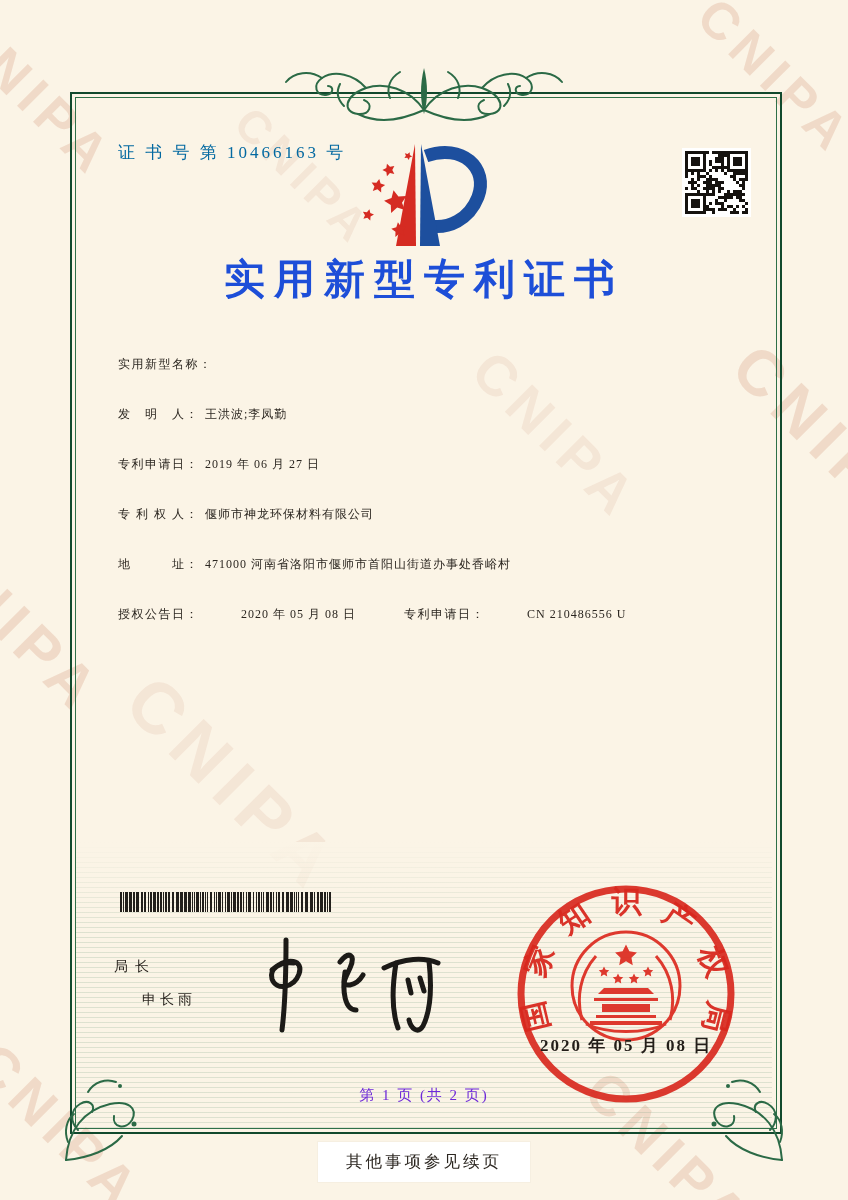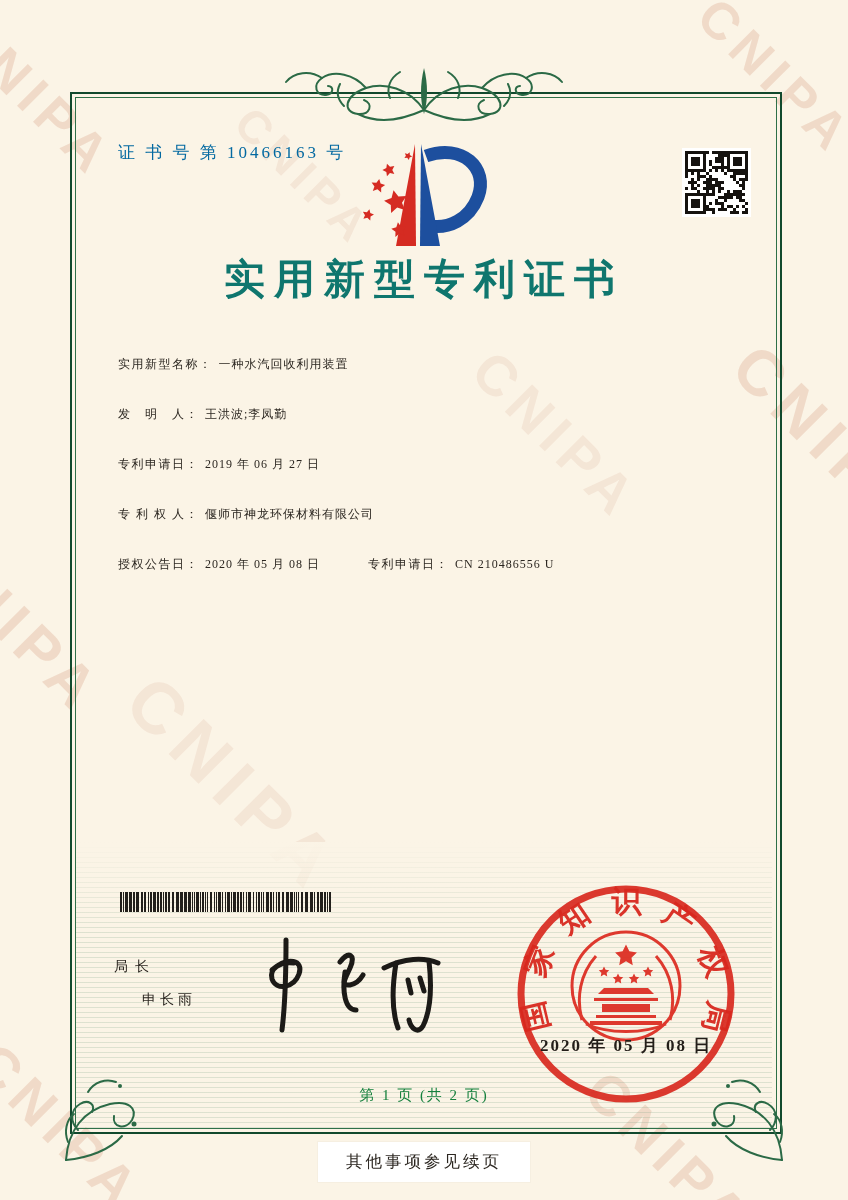--- a/index.html
+++ b/index.html
@@ -45,31 +45,31 @@
   .qr{
     position:absolute;left:682px;top:148px;z-index:4;
     display:grid;grid-template-columns:repeat(21,3px);grid-auto-rows:3px;
     background:#fff;padding:3px;
   }
   .qm{background:#fff;}
   .qm.on{background:#15120f;}
   .title{
     position:absolute;left:0;right:0;top:252px;z-index:4;
     text-align:center;font-size:41px;font-weight:700;letter-spacing:9px;
-    color:#0f766e;
+    color:#1d4ed8;
   }
   
   .fields{position:absolute;left:118px;top:352px;width:640px;z-index:4;}
   .field-row{
     display:flex;align-items:baseline;font-size:12px;line-height:24px;
     margin-bottom:26px;
   }
   .field-label{letter-spacing:1.5px;white-space:pre;}
   .field-value{margin-left:6px;letter-spacing:1px;white-space:pre;}
-  .grant-pair{display:flex;align-items:baseline;}
+  .grant-pair{display:flex;align-items:baseline;gap:36px;}
   .grant-pair.second{margin-left:48px;}
   
   .body-text{
     position:absolute;left:118px;top:696px;width:630px;z-index:4;
     font-size:17.5px;line-height:32px;text-align:justify;color:#2b2620;
   }
   .body-text p{margin:0;text-indent:2em;letter-spacing:.5px;}
   
   .barcode{
     position:absolute;left:120px;top:892px;width:216px;height:20px;z-index:4;
@@ -80,21 +80,21 @@
   .officer .officer-title{letter-spacing:7px;}
   .officer .officer-name{margin-top:15px;letter-spacing:4px;margin-left:28px;}
   .signature{position:absolute;left:228px;top:930px;z-index:5;}
   .seal{position:absolute;left:508px;top:882px;width:236px;height:228px;z-index:5;}
   .seal-date{
     position:absolute;left:0;top:152px;width:100%;text-align:center;
     font-size:17px;letter-spacing:2px;color:#231e19;font-weight:600;
   }
   .page-info{
     position:absolute;left:0;right:0;top:1086px;z-index:4;text-align:center;
-    font-size:15px;letter-spacing:2px;color:#15803d;
+    font-size:15px;letter-spacing:2px;color:#6d28d9;
   }
   .footer-note{
     position:absolute;left:50%;transform:translateX(-50%);top:1142px;z-index:4;
     background:#ffffff;padding:9px 28px;font-size:16.5px;letter-spacing:3px;
     color:#2b2620;box-shadow:0 0 0 1px rgba(0,0,0,.02);
   }
 </style>
 </head>
 <body>
 
@@ -613,33 +613,36 @@
       <div class="qm"></div>
       <div class="qm on"></div>
       <div class="qm on"></div>
     </div>
 
   <div class="title">实用新型专利证书</div>
 
   <div class="fields">
     <div class="field-row">
       <span class="field-label">实用新型名称：</span>
-      <span class="field-value">一种水汽回收利用装置</span>
     </div>
     <div class="field-row">
       <span class="field-label">发　明　人：</span>
       <span class="field-value">王洪波;李凤勤</span>
     </div>
     <div class="field-row">
       <span class="field-label">专利申请日：</span>
       <span class="field-value">2019 年 06 月 27 日</span>
     </div>
     <div class="field-row">
       <span class="field-label">专 利 权 人：</span>
       <span class="field-value">偃师市神龙环保材料有限公司</span>
+    </div>
+    <div class="field-row">
+      <span class="field-label">地　　　址：</span>
+      <span class="field-value">471000 河南省洛阳市偃师市首阳山街道办事处香峪村</span>
     </div>
     <div class="field-row">
       <span class="grant-pair">
         <span class="field-label">授权公告日：</span>
         <span class="field-value">2020 年 05 月 08 日</span>
       </span>
       <span class="grant-pair second">
         <span class="field-label">专利申请日：</span>
         <span class="field-value">CN 210486556 U</span>
       </span>

